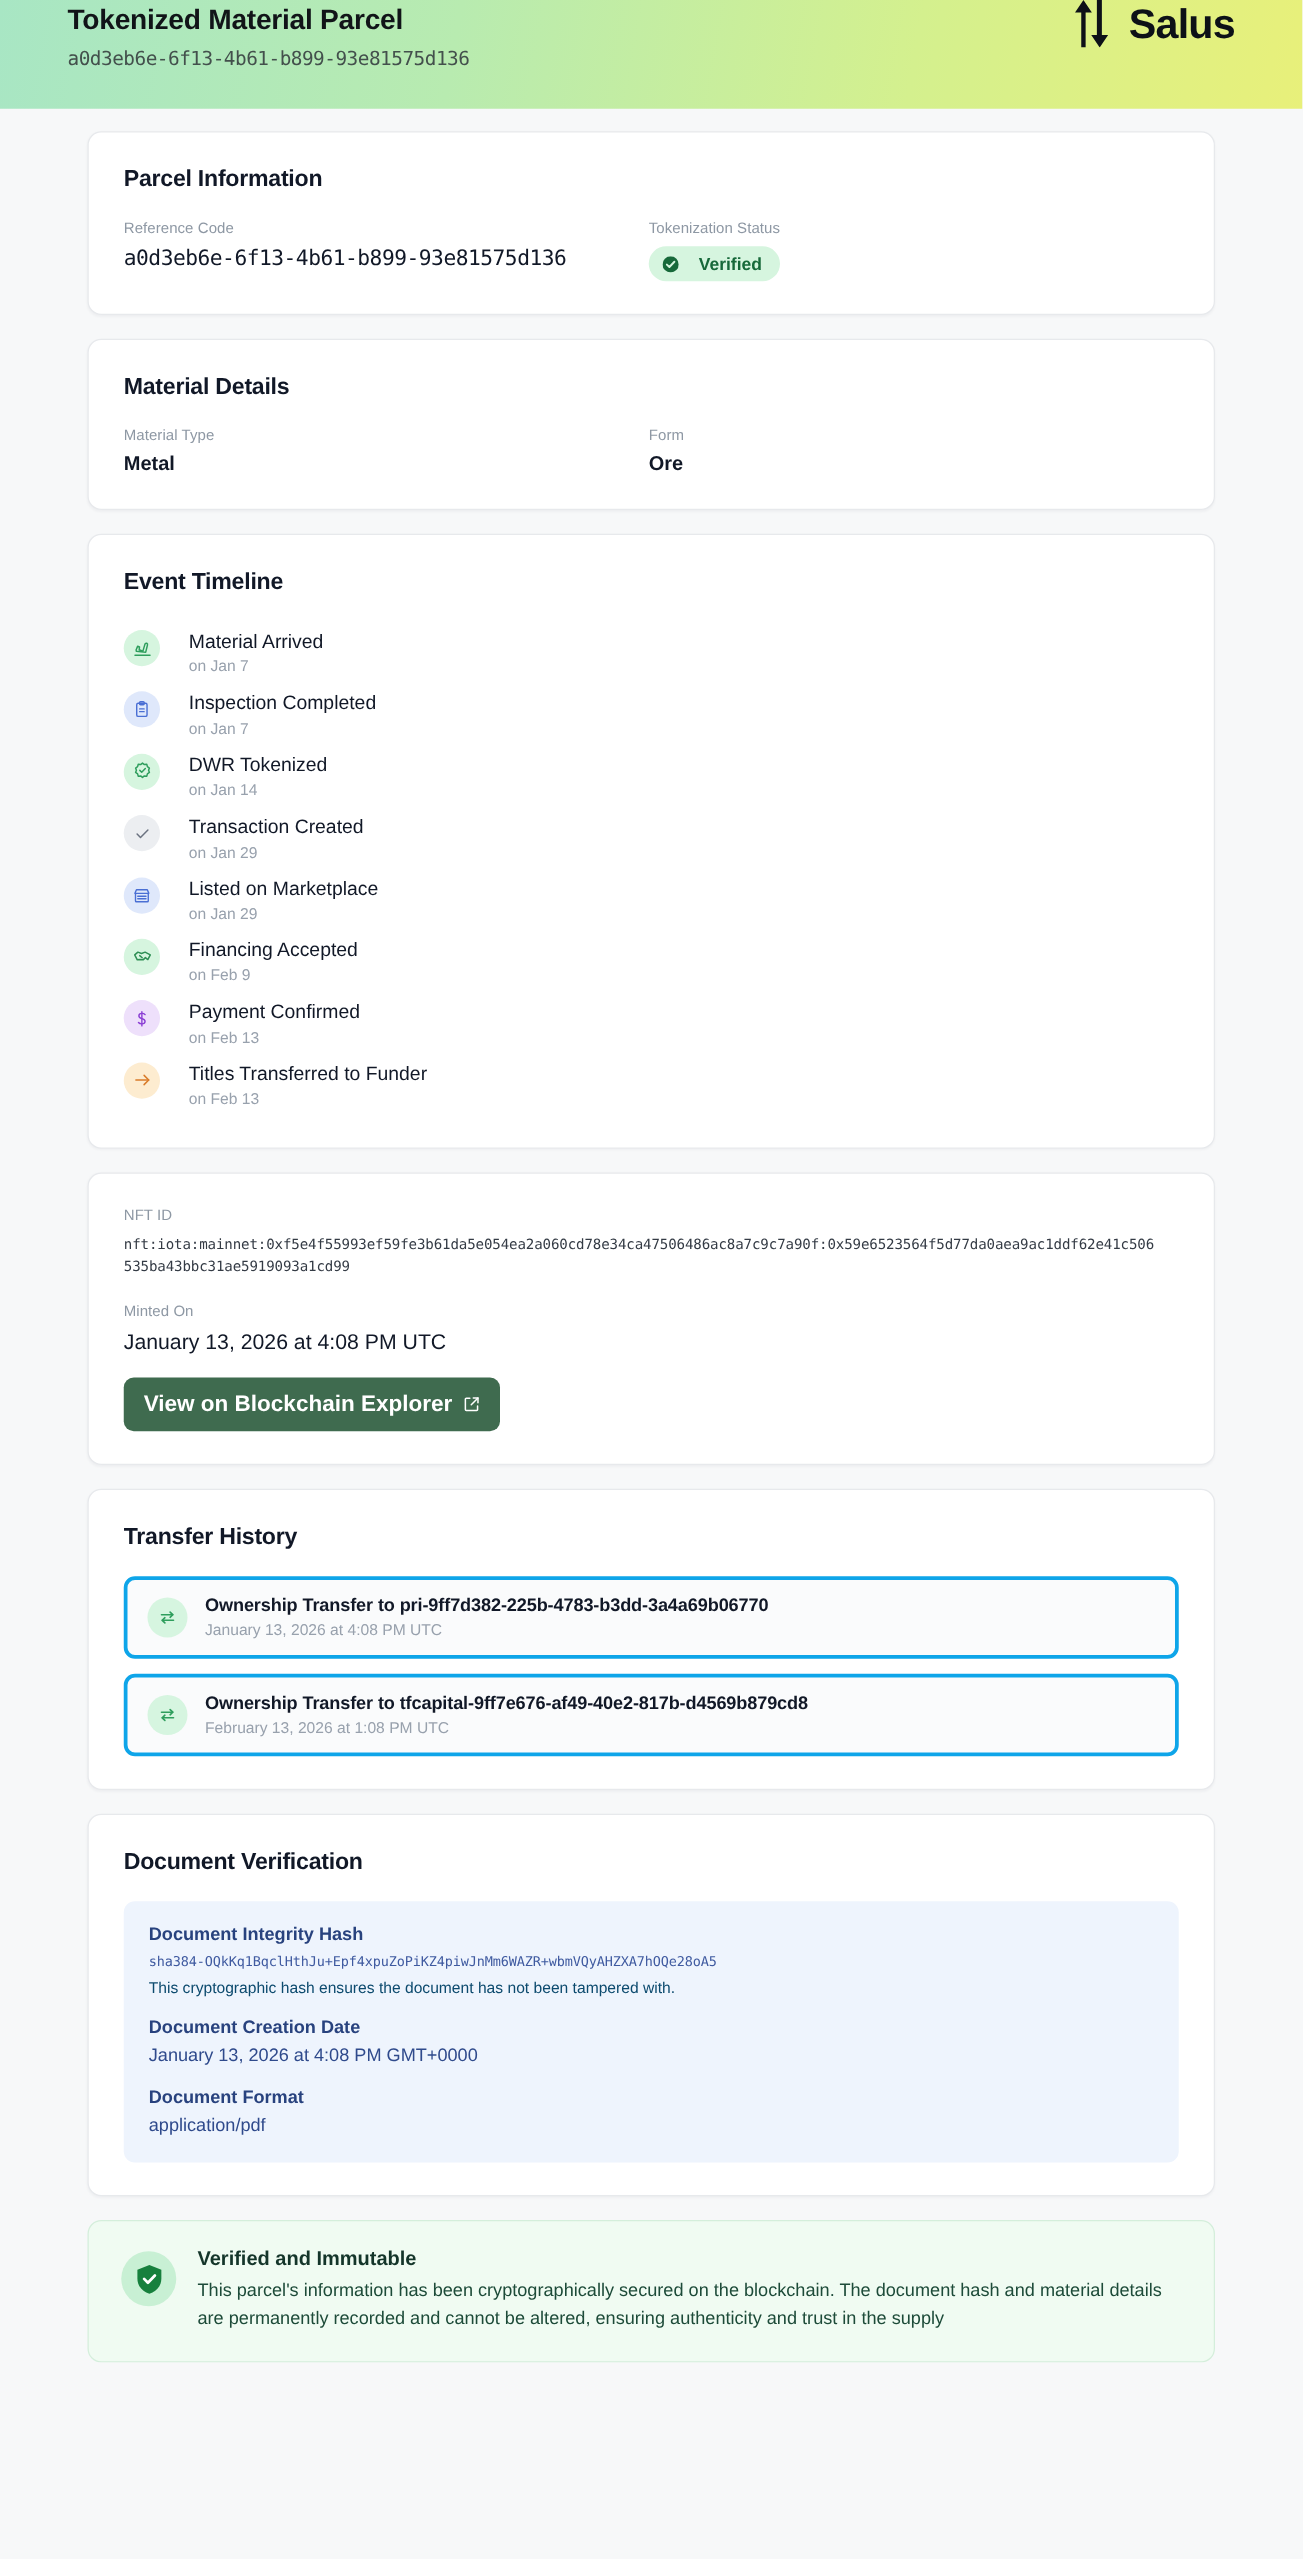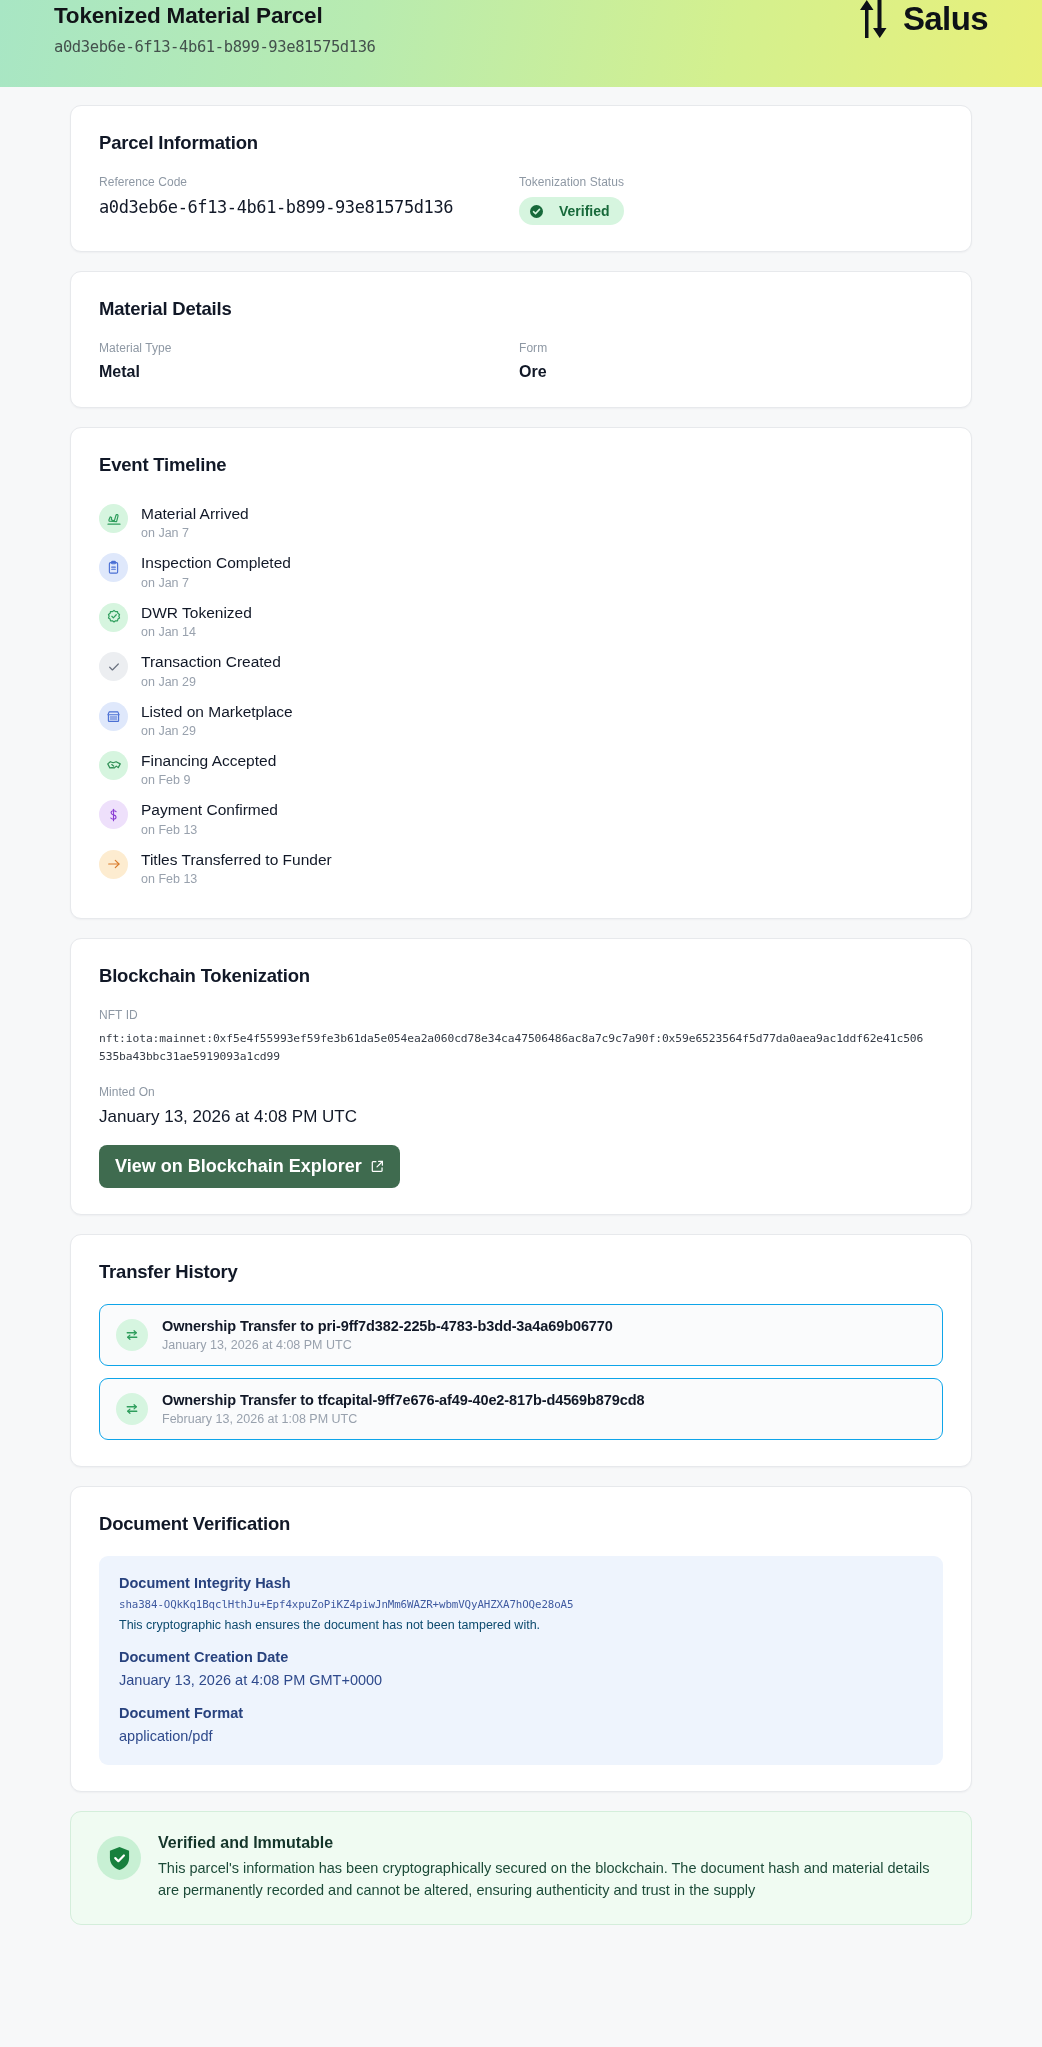--- a/index.html
+++ b/index.html
@@ -95,21 +95,21 @@
     font-weight: bold;
   }
   .badge svg { display: block; }
 
   .bold-val { font-weight: bold; font-size: 16px; color: #111827; }
 
   
   .tl-row {
     display: flex;
     align-items: flex-start;
-    gap: 13px;
+    gap: 23px;
     padding: 6px 0 6px 0;
     min-height: 42px;
   }
   .tl-icon {
     width: 29px; height: 29px;
     border-radius: 50%;
     flex: 0 0 29px;
     display: flex; align-items: center; justify-content: center;
     margin-top: 1px;
   }
@@ -153,21 +153,21 @@
     font-family: "Liberation Sans", sans-serif;
   }
   .btn-explorer svg { display: block; }
 
   
   .tr-item {
     display: flex;
     align-items: center;
     gap: 14px;
     background: #fafbfc;
-    border: 1px solid #0ea5e9;
+    border: 3px solid #0ea5e9;
     border-radius: 9px;
     padding: 13px 16px;
     margin-bottom: 12px;
   }
   .tr-item:last-child { margin-bottom: 0; }
   .tr-icon {
     width: 32px; height: 32px;
     flex: 0 0 32px;
     border-radius: 50%;
     background: #d6f5e0;
@@ -380,21 +380,20 @@
           </div>
           <div class="tl-text">
             <div class="tl-title">Titles Transferred to Funder</div>
             <div class="tl-date">on Feb 13</div>
           </div>
         </div>
       </div>
   </div>
 
   <div class="card">
-    <div class="card-title">Blockchain Tokenization</div>
     <div class="field-label">NFT ID</div>
     <div class="nft-value">nft:iota:mainnet:0xf5e4f55993ef59fe3b61da5e054ea2a060cd78e34ca47506486ac8a7c9c7a90f:0x59e6523564f5d77da0aea9ac1ddf62e41c506535ba43bbc31ae5919093a1cd99</div>
     <div class="spacer-20"></div>
     <div class="field-label">Minted On</div>
     <div class="field-value">January 13, 2026 at 4:08 PM UTC</div>
     <button class="btn-explorer">
       <span>View on Blockchain Explorer</span>
       <svg width="13" height="13" viewBox="0 0 16 16">
         <path d="M6 2 H2.5 A0.9 0.9 0 0 0 1.6 2.9 V13.1 A0.9 0.9 0 0 0 2.5 14 H12.7 A0.9 0.9 0 0 0 13.6 13.1 V9.6" stroke="#ffffff" stroke-width="1.5" fill="none" stroke-linecap="round"></path>
         <path d="M9.4 1.8 H14 V6.4" stroke="#ffffff" stroke-width="1.5" fill="none" stroke-linecap="round" stroke-linejoin="round"></path>

